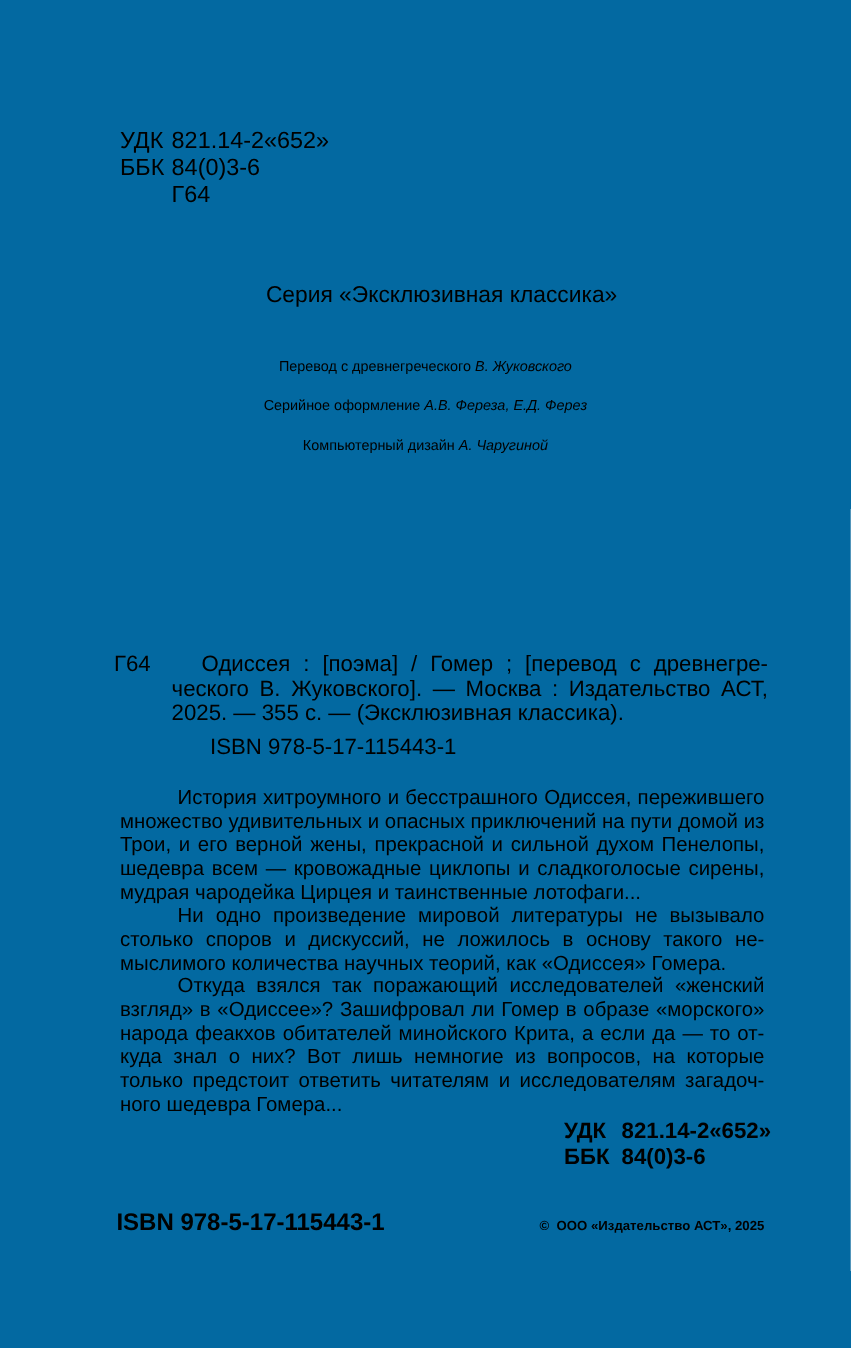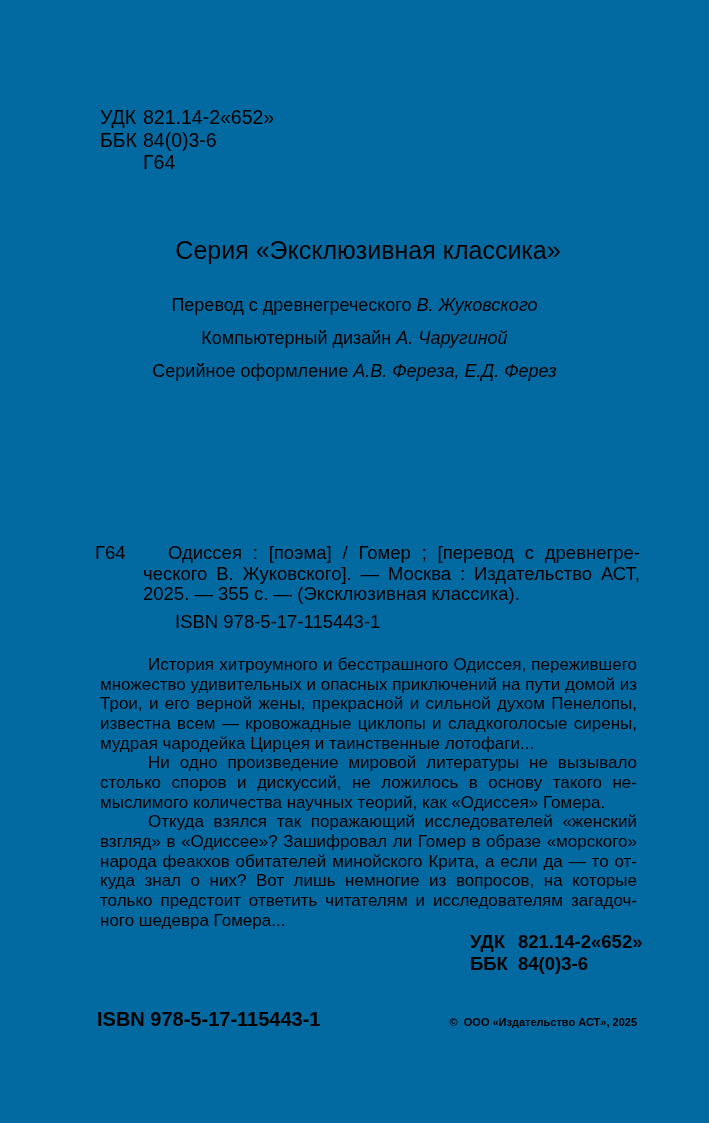--- a/index.html
+++ b/index.html
@@ -25,29 +25,29 @@
   .imprint-top .row { display: flex; }
   .imprint-top .lbl { display: inline-block; width: 43px; }
   .imprint-top .val { display: inline-block; }
 
   
   .series {
     position: absolute;
     top: 236px;
     left: 0; right: 0;
     text-align: center;
-    font-size: 25px;
+    font-size: 19px;
     margin-left: 27px;
   }
   .credits {
     position: absolute;
     top: 294px;
     left: 0; right: 0;
     text-align: center;
-    font-size: 18px;
+    font-size: 12px;
   }
   .credit-line { margin-bottom: 11px; line-height: 22px; }
   .credit-line .it { font-style: italic; }
 
   
   .biblio {
     position: absolute;
     top: 543px;
     left: 95px;
     width: 545px;
@@ -132,31 +132,31 @@
     <div class="row">
         <span class="lbl"></span>
         <span class="val">Г64</span>
       </div>
   </div>
 
   <div class="series">Серия «Эксклюзивная классика»</div>
 
   <div class="credits">
     <div class="credit-line"><span>Перевод с древнегреческого </span><span class="it">В. Жуковского</span></div>
+    <div class="credit-line"><span>Серийное оформление </span><span class="it">А.В. Фереза, Е.Д. Ферез</span></div>
     <div class="credit-line"><span>Компьютерный дизайн </span><span class="it">А. Чаругиной</span></div>
-    <div class="credit-line"><span>Серийное оформление </span><span class="it">А.В. Фереза, Е.Д. Ферез</span></div>
   </div>
 
   <div class="biblio">
     <div class="entry"><span class="code">Г64</span><span>Одиссея : [поэма] / Гомер ; [перевод с древнегре­ческого В. Жуковского]. — Москва : Издательство АСТ, 2025. — 355 с. — (Эксклюзивная классика).</span></div>
     <div class="isbn">ISBN 978-5-17-115443-1</div>
   </div>
 
   <div class="annotation">
-    <p>История хитроумного и бесстрашного Одиссея, пережившего множество удивительных и опасных приключений на пути домой из Трои, и его верной жены, прекрасной и сильной духом Пене­лопы, известна всем — кровожадные циклопы и сладкоголосые сирены, мудрая чародейка Цирцея и таинственные лотофаги...</p>
+    <p>История хитроумного и бесстрашного Одиссея, пережившего множество удивительных и опасных приключений на пути домой из Трои, и его верной жены, прекрасной и сильной духом Пене­лопы, шедевра всем — кровожадные циклопы и сладкоголосые сирены, мудрая чародейка Цирцея и таинственные лотофаги...</p>
     <p>Ни одно произведение мировой литературы не вызывало столько споров и дискуссий, не ложилось в основу такого не­мыслимого количества научных теорий, как «Одиссея» Гомера.</p>
     <p>Откуда взялся так поражающий исследователей «женский взгляд» в «Одиссее»? Зашифровал ли Гомер в образе «морского» народа феакхов обитателей минойского Крита, а если да — то от­куда знал о них? Вот лишь немногие из вопросов, на которые только предстоит ответить читателям и исследователям загадоч­ного шедевра Гомера...</p>
   </div>
 
   <div class="imprint-bottom">
     <div class="row">
         <span class="lbl">УДК</span>
         <span class="val">821.14-2«652»</span>
       </div>
     <div class="row">

